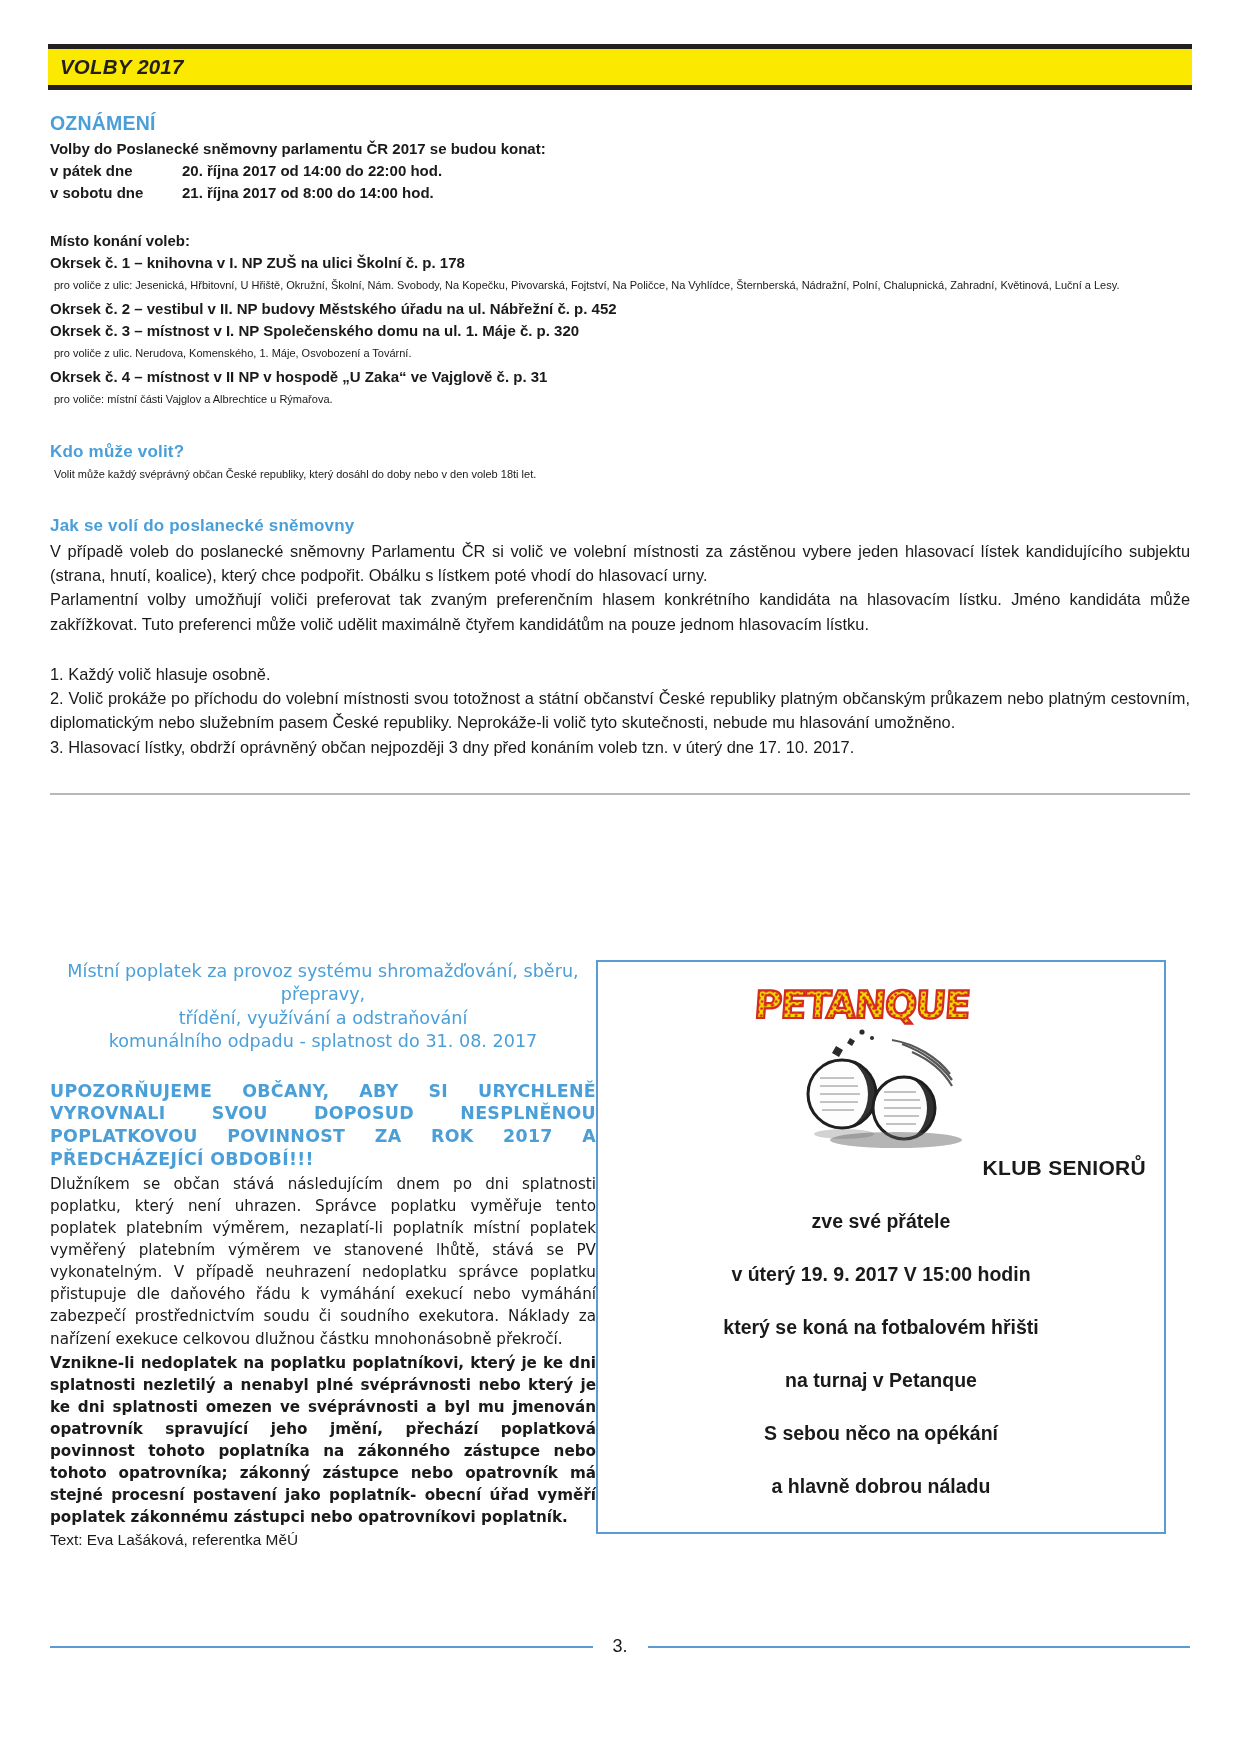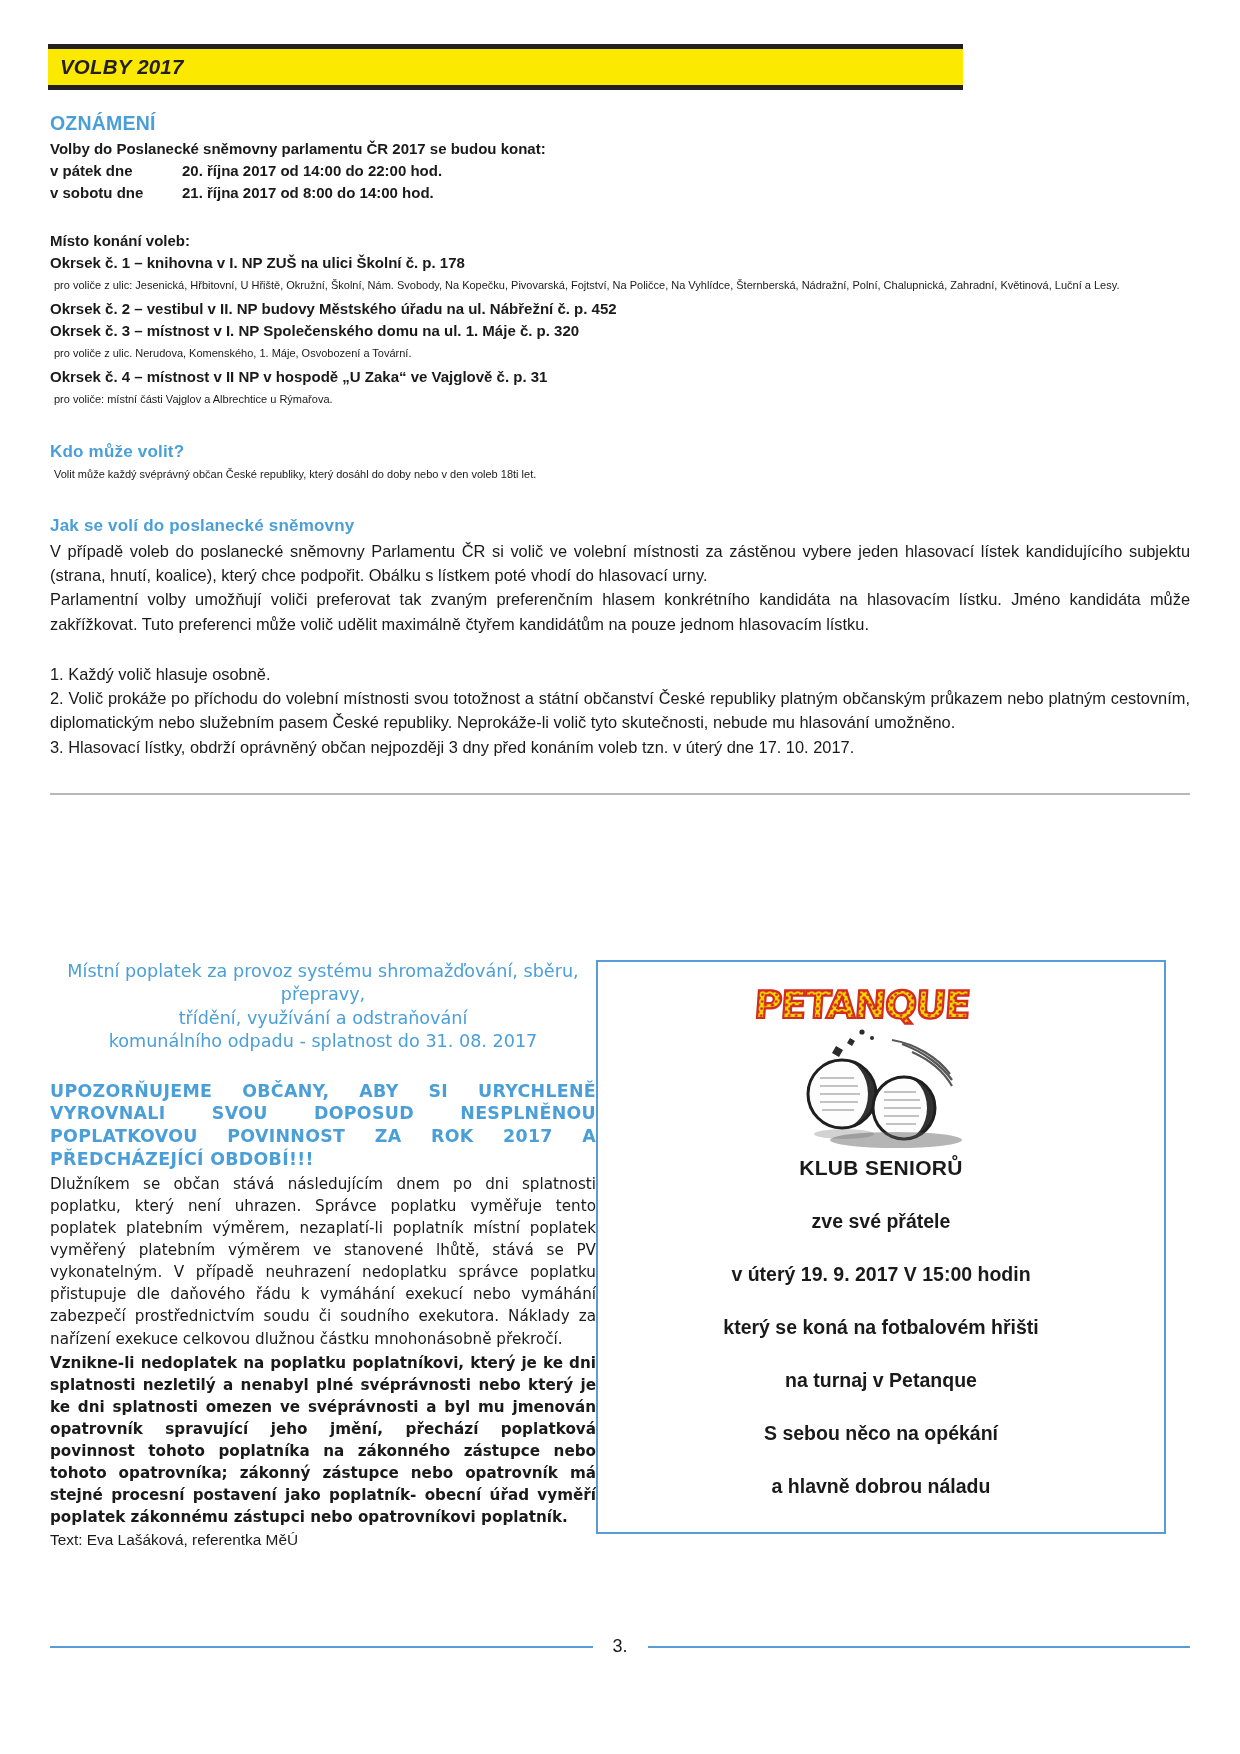--- a/index.html
+++ b/index.html
@@ -20,21 +20,21 @@
     background: #fff;
     box-sizing: border-box;
     overflow: hidden;
   }
 
   
   .banner-wrap {
     position: absolute;
     left: 48px;
     top: 44px;
-    width: 915px;
+    width: 1144px;
   }
   .banner-rule {
     height: 5px;
     background: #231f20;
     width: 100%;
   }
   .banner {
     background: #fbe900;
     height: 36px;
     display: flex;
@@ -162,20 +162,21 @@
   }
   .pet-logo {
     display: block;
     margin: 4px auto 0 auto;
   }
   .pet-club {
     font-weight: bold;
     font-size: 21px;
     margin: 4px 0 0 0;
     letter-spacing: 0.3px;
+    text-align: right;
   }
   .pet-line {
     font-weight: bold;
     font-size: 19.5px;
     margin: 30px 0 0 0;
   }
 
   
   .footer {
     position: absolute;

